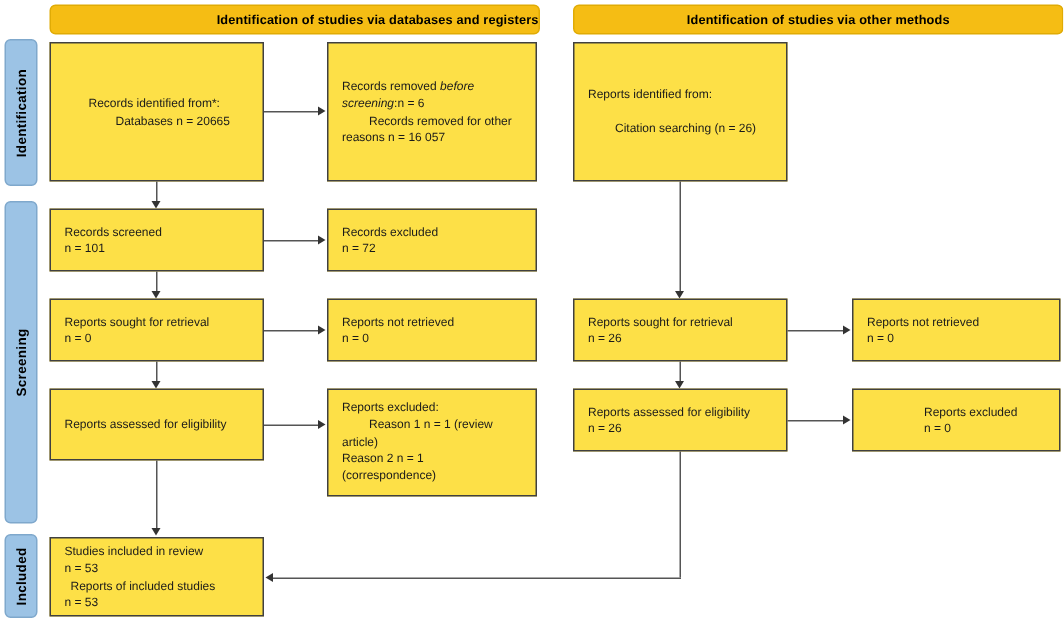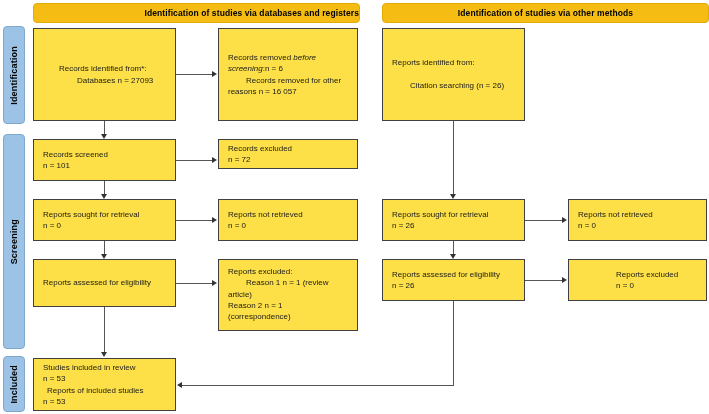--- a/index.html
+++ b/index.html
@@ -116,37 +116,37 @@
   </div>
 
   <div class="header-bar" style="left:33px; top:3px; width:325px; height:18px;justify-content:flex-end;">
     <span>Identification of studies via databases and registers</span>
   </div>
   <div class="header-bar" style="left:382px; top:3px; width:325px; height:18px;">
     <span>Identification of studies via other methods</span>
   </div>
 
   <div class="node" style="left:33px; top:28px; width:143px; height:93px;padding-left:16px;">
-    <div class="node-text"><span>Records identified from*:</span><span class="indent1">Databases n = 27093</span></div>
+    <div class="node-text"><span>Records identified from*:</span><span class="indent1">Databases n = 20665</span></div>
   </div>
 
   <div class="node" style="left:218px; top:28px; width:140px; height:93px;">
     <div class="node-text"><span>Records removed </span><span class="ital">before</span><br><span class="ital">screening</span><span>:</span><span>n = 6</span><span class="indent1">Records removed for other</span><span>reasons n = 16 057</span></div>
   </div>
 
   <div class="connector h-line" style="left:176px; top:74px; width:36px;"></div>
   <div class="arrow-right" style="left:212px; top:71px;"></div>
 
   <div class="connector v-line" style="left:104px; top:121px; height:14px;"></div>
   <div class="arrow-down" style="left:101px; top:134px;"></div>
 
   <div class="node" style="left:33px; top:139px; width:143px; height:42px;">
     <div class="node-text"><span>Records screened</span><span class="indent-sm" style="padding-left:0">n = 101</span></div>
   </div>
-  <div class="node" style="left:218px; top:139px; width:140px; height:30px;">
+  <div class="node" style="left:218px; top:139px; width:140px; height:42px;">
     <div class="node-text"><span>Records excluded</span><span class="indent-sm" style="padding-left:0">n = 72</span></div>
   </div>
   <div class="connector h-line" style="left:176px; top:160px; width:36px;"></div>
   <div class="arrow-right" style="left:212px; top:157px;"></div>
 
   <div class="connector v-line" style="left:104px; top:181px; height:14px;"></div>
   <div class="arrow-down" style="left:101px; top:194px;"></div>
 
   <div class="node" style="left:33px; top:199px; width:143px; height:42px;">
     <div class="node-text"><span>Reports sought for retrieval</span><span class="indent-sm" style="padding-left:0">n = 0</span></div>

